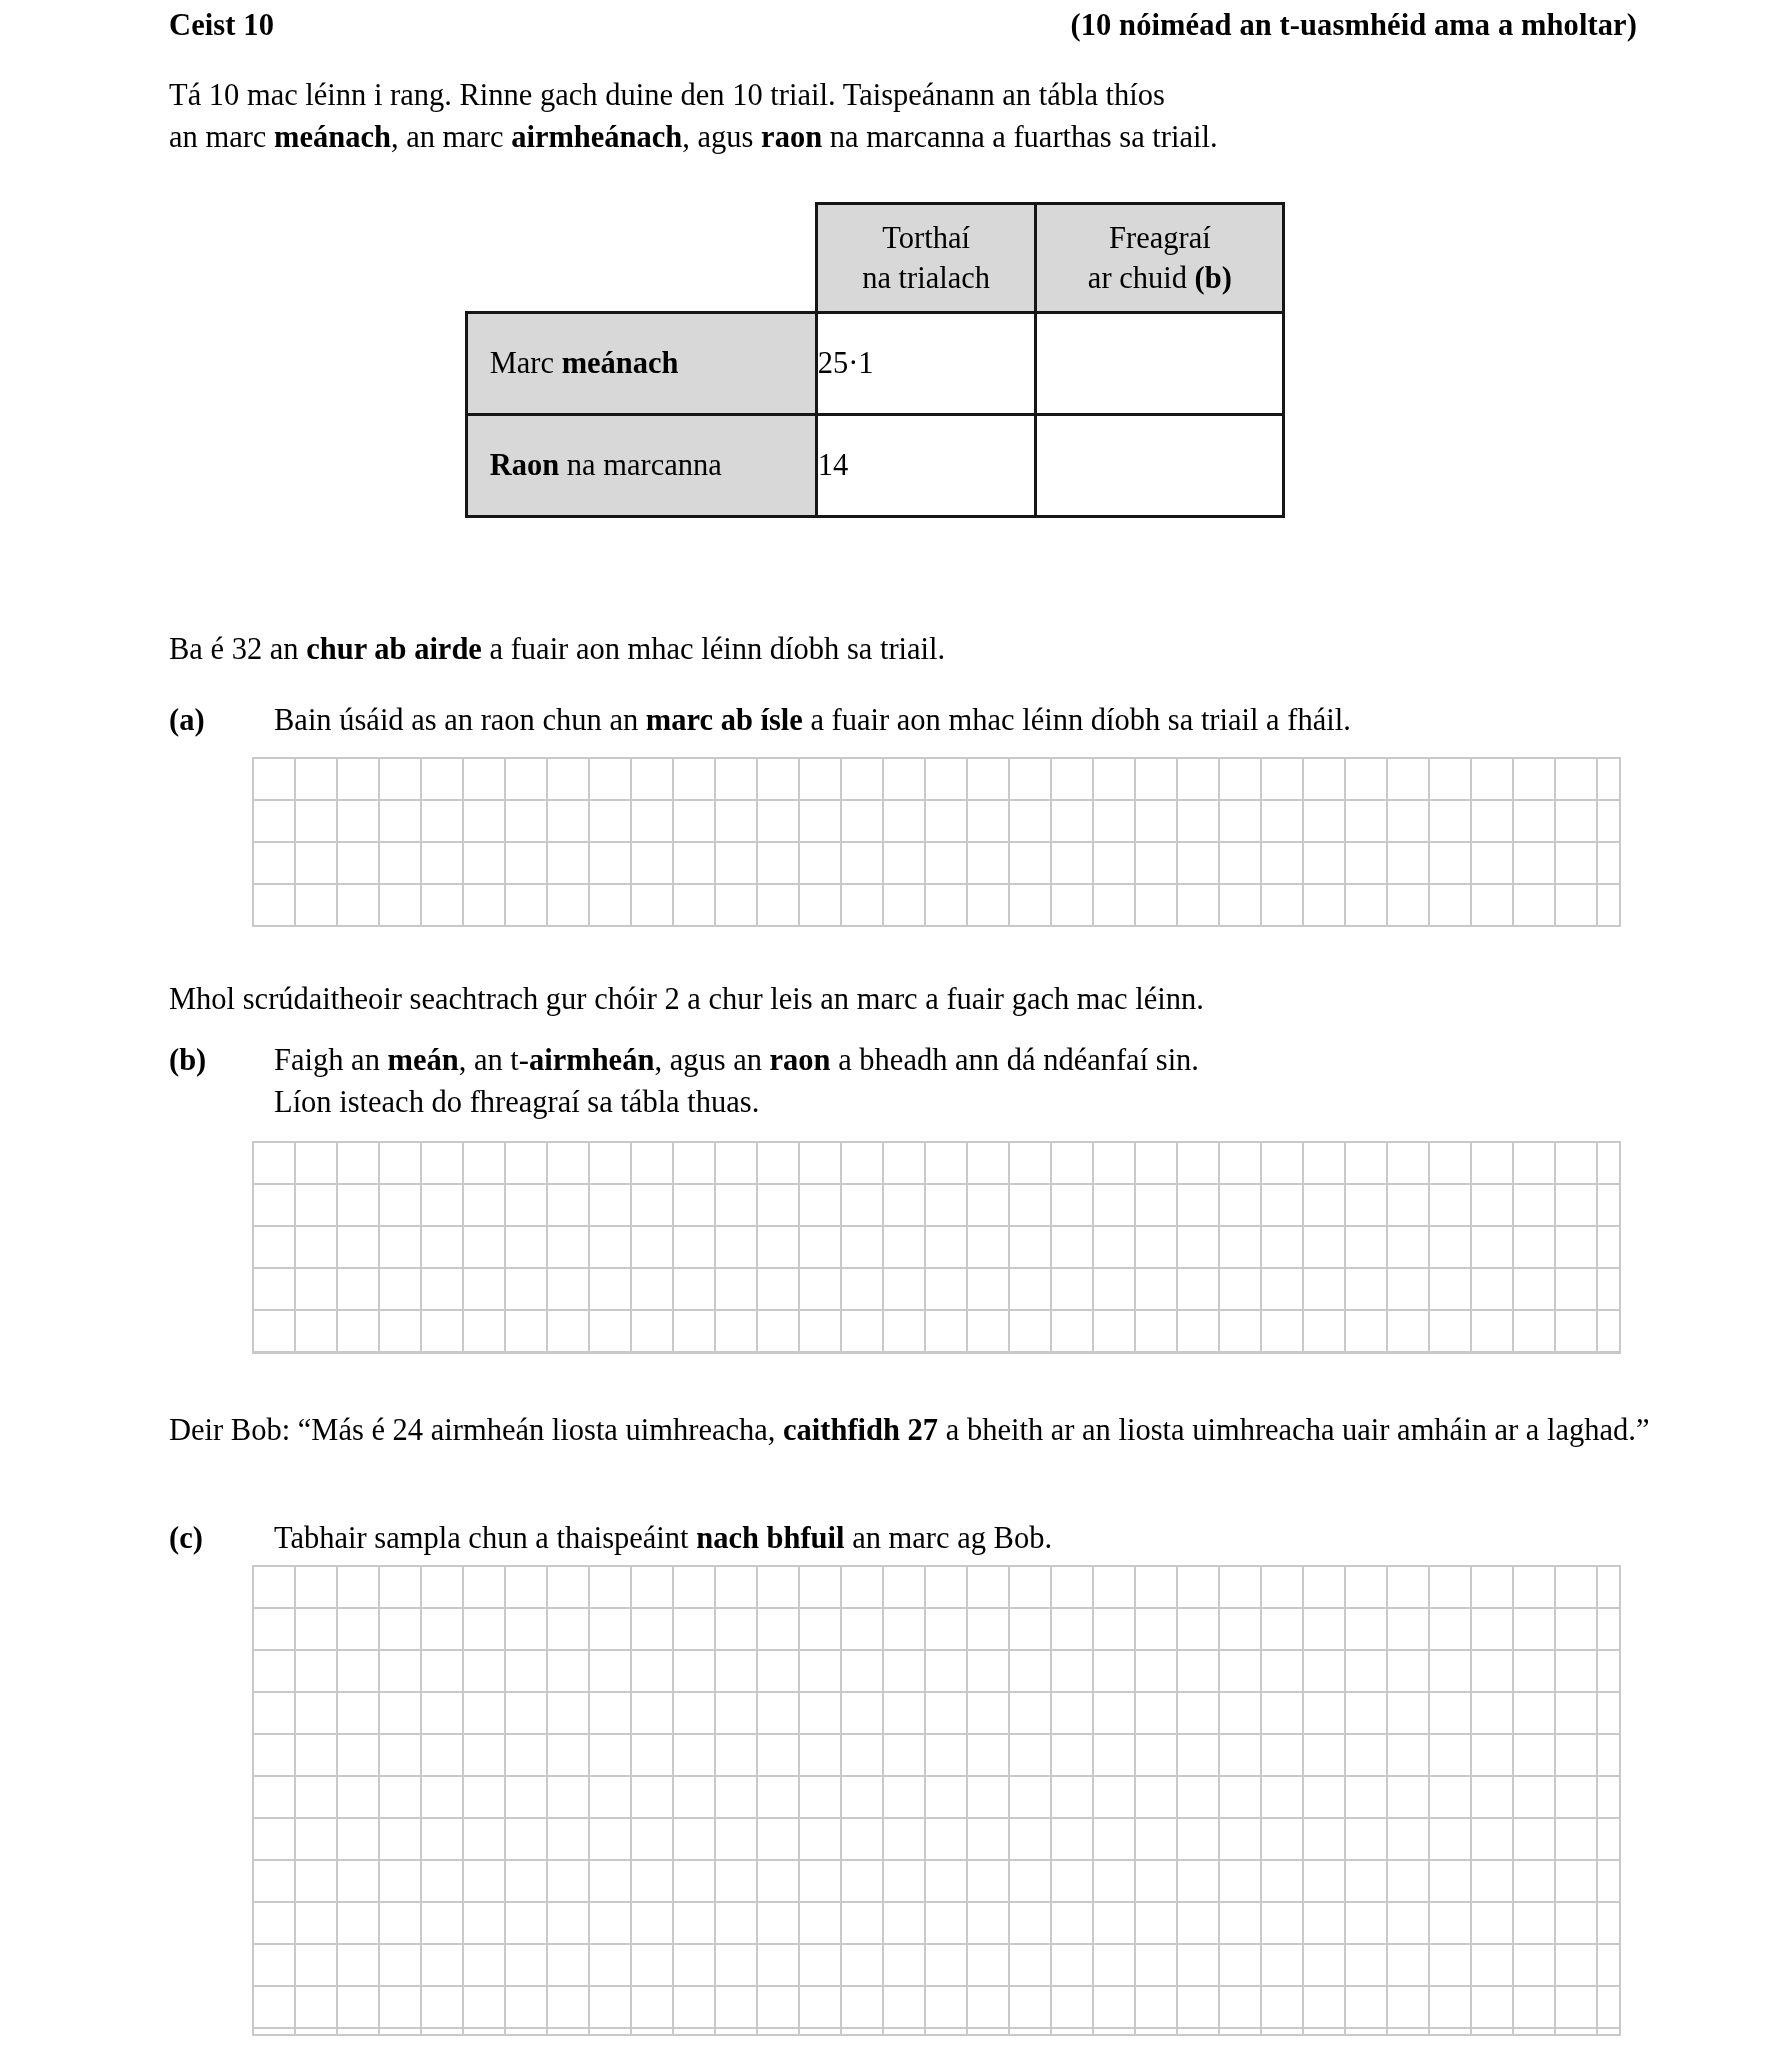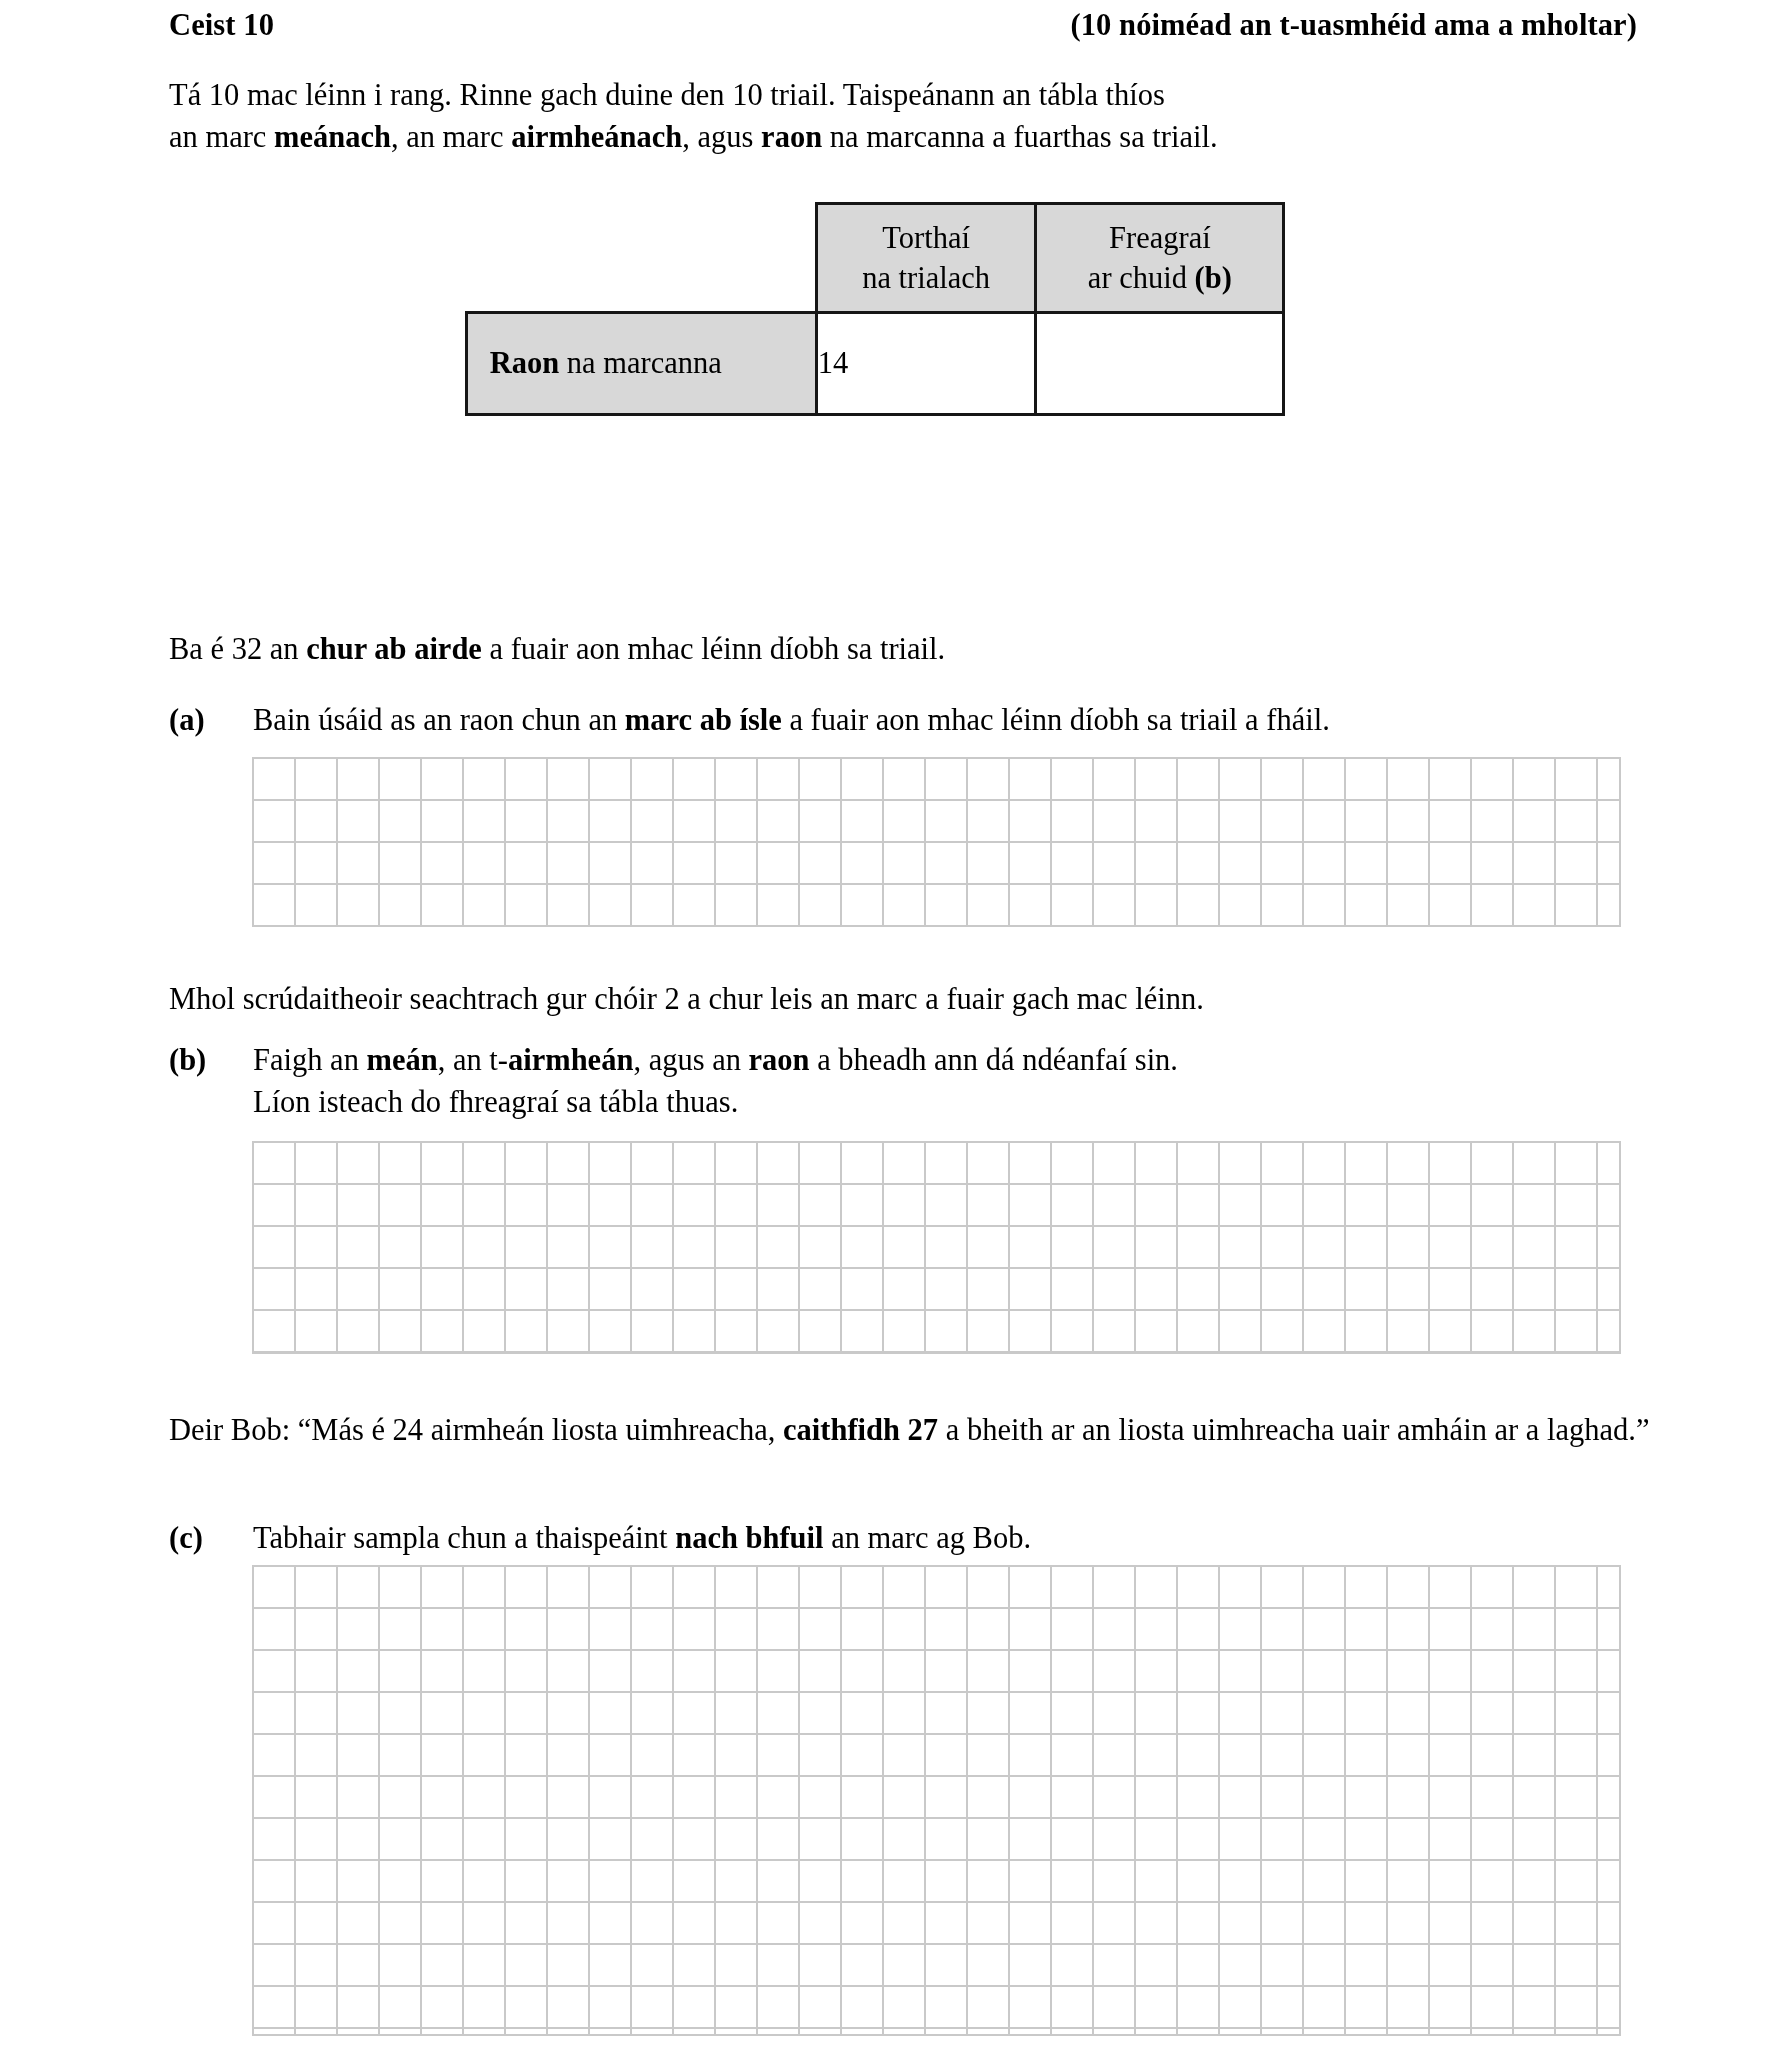--- a/index.html
+++ b/index.html
@@ -59,21 +59,21 @@
   }
   .part .lbl {
     position: absolute;
     left: 0;
     top: 0;
     font-weight: bold;
     width: 61px;
   }
   .part .txt {
     display: block;
-    margin-left: 84px;
+    margin-left: 105px;
   }
   .part-a { left: 169px; top: 699px; width: 1497px; }
   .part-b { left: 169px; top: 1039px; width: 1497px; }
   .part-c { left: 169px; top: 1517px; width: 1497px; }
 
   b, strong { font-weight: bold; }
 
   
   .res-table {
     position: absolute;
@@ -161,20 +161,25 @@
       <th class="hdr">
         <span>Torthaí</span><br>
         <span>na trialach</span>
       </th>
       <th class="hdr wide">
         <span>Freagraí</span><br>
         <span>ar chuid </span><b>(b)</b>
       </th>
     </tr>
     <tr>
+      <td class="rowlbl"><span>Marc </span><b>meánach</b><span></span></td>
+      <td class="val">25·1</td>
+      <td class="ans"></td>
+    </tr>
+    <tr>
       <td class="rowlbl"><span></span><b>Raon</b><span> na marcanna</span></td>
       <td class="val">14</td>
       <td class="ans"></td>
     </tr>
   </tbody>
     </table>
 
   <div class="para stmt-high">
     <span>Ba é 32 an </span><b>chur ab airde</b><span> a fuair aon mhac léinn díobh sa triail.</span>
   </div>

